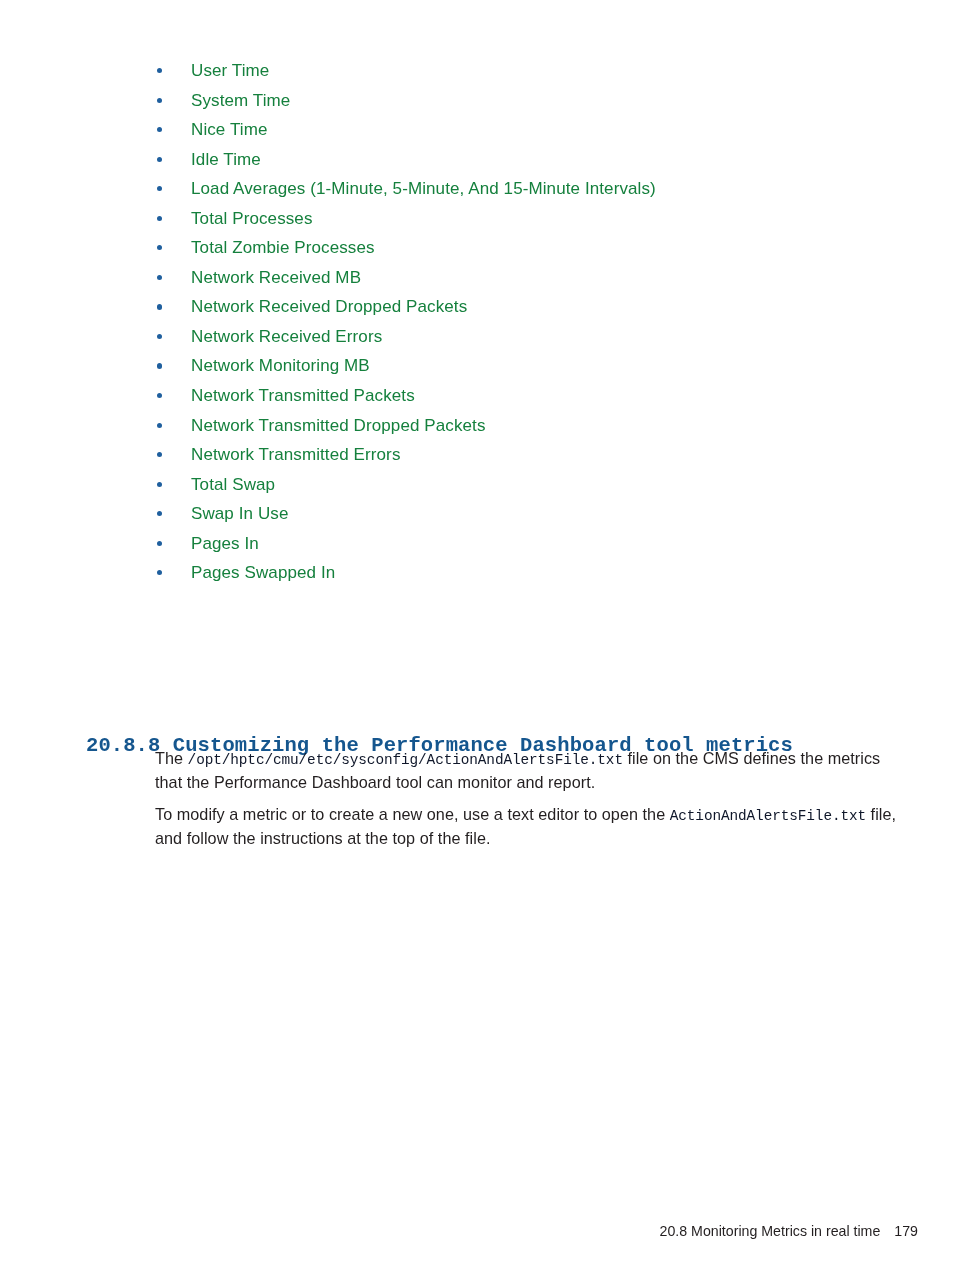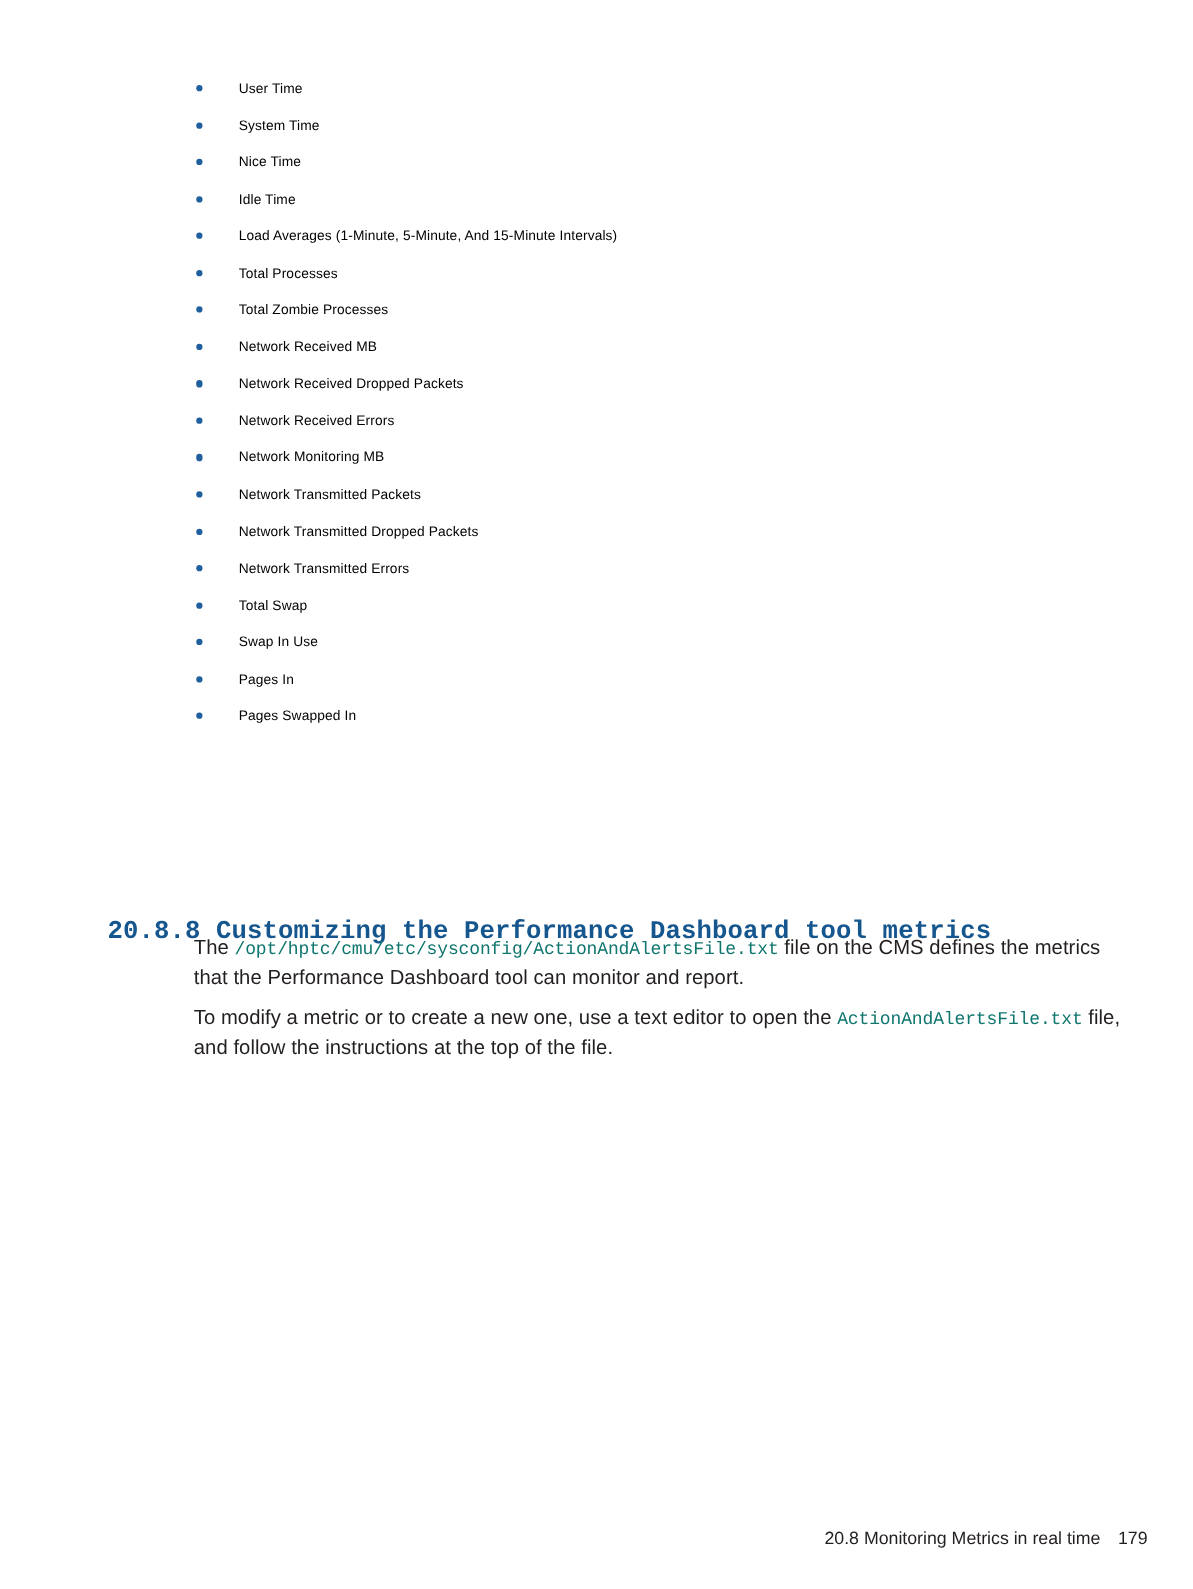--- a/index.html
+++ b/index.html
@@ -32,23 +32,23 @@
     width: 760px;
     list-style: none;
     margin: 0;
     padding: 0;
   }
   .metric-list li {
     position: relative;
     height: 29.55px;
     line-height: 26px;
     padding-left: 36px;
-    font-size: 11px;
+    font-size: 17px;
     letter-spacing: 0.1px;
-    color: #000000;
+    color: #15803d;
     white-space: nowrap;
   }
   .metric-list li .bullet {
     position: absolute;
     left: 2px;
     top: 10px;
     width: 5.2px;
     height: 5.2px;
     border-radius: 50%;
     background: #1f5f9e;
@@ -80,21 +80,21 @@
     color: #231f20;
     margin: 0 0 11px 0;
     text-align: left;
     letter-spacing: 0.05px;
   }
   .body-para:last-child { margin-bottom: 0; }
   .mono {
     font-family: "Liberation Mono", "DejaVu Sans Mono", monospace;
     font-size: 14.4px;
     letter-spacing: -0.1px;
-    color: #0f766e;
+    color: #0f172a;
   }
 
   
   .page-footer {
     position: absolute;
     right: 36px;
     top: 1222px;
     font-size: 14.2px;
     line-height: 18px;
     color: #231f20;

